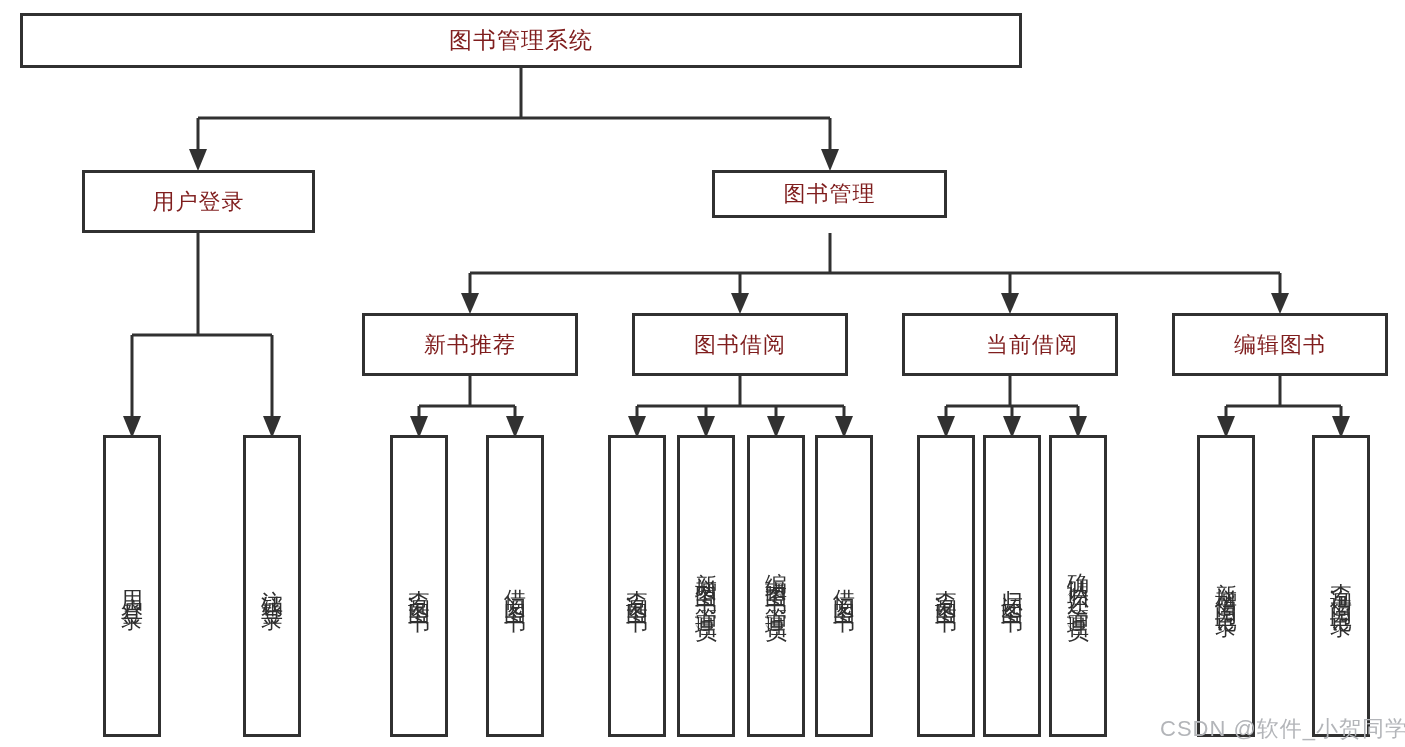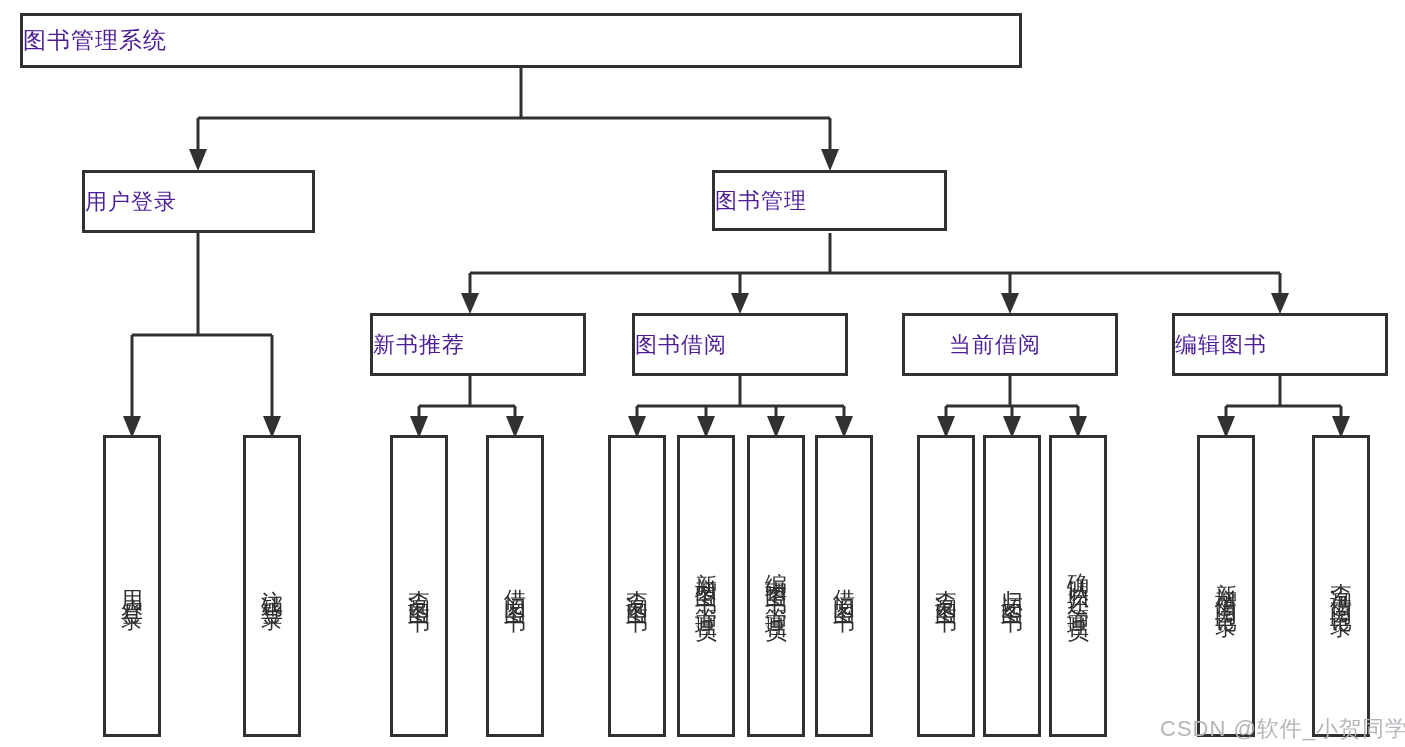--- a/index.html
+++ b/index.html
@@ -9,22 +9,22 @@
     background:#ffffff;
     font-family:"Liberation Sans","DejaVu Sans",sans-serif;
     overflow:hidden;
   }
   .connectors{position:absolute;left:0;top:0;}
   .hbox{
     position:absolute;
     background:#ffffff;
     border:3px solid #313131;
     box-sizing:border-box;
-    display:flex;align-items:center;
-    font-size:22px;color:#4c1d95;
+    display:flex;align-items:center;justify-content:center;
+    font-size:22px;color:#7f1d1d;
     letter-spacing:1px;
     font-family:Liberation Serif, serif;
   }
   .vbox{
     position:absolute;
     top:435px;height:302px;width:58px;
     background:#ffffff;
     border:3px solid #313131;
     box-sizing:border-box;
     display:flex;align-items:center;justify-content:center;
@@ -120,25 +120,25 @@
     </g>
   </svg>
 
   <div class="hbox title-box">
     <span>图书管理系统</span>
   </div>
 
   <div class="hbox" style="left:82px;top:170px;width:233px;height:63px;">
     <span>用户登录</span>
   </div>
-  <div class="hbox" style="left:712px;top:170px;width:235px;height:61px;">
+  <div class="hbox" style="left:712px;top:170px;width:235px;height:48px;">
     <span>图书管理</span>
   </div>
 
-  <div class="hbox" style="left:362px;top:313px;width:216px;height:63px;margin-left:8px;">
+  <div class="hbox" style="left:362px;top:313px;width:216px;height:63px;">
     <span>新书推荐</span>
   </div>
   <div class="hbox" style="left:632px;top:313px;width:216px;height:63px;">
     <span>图书借阅</span>
   </div>
   <div class="hbox" style="left:902px;top:313px;width:216px;height:63px;padding-left:44px;">
     <span>当前借阅</span>
   </div>
   <div class="hbox" style="left:1172px;top:313px;width:216px;height:63px;">
     <span>编辑图书</span>

